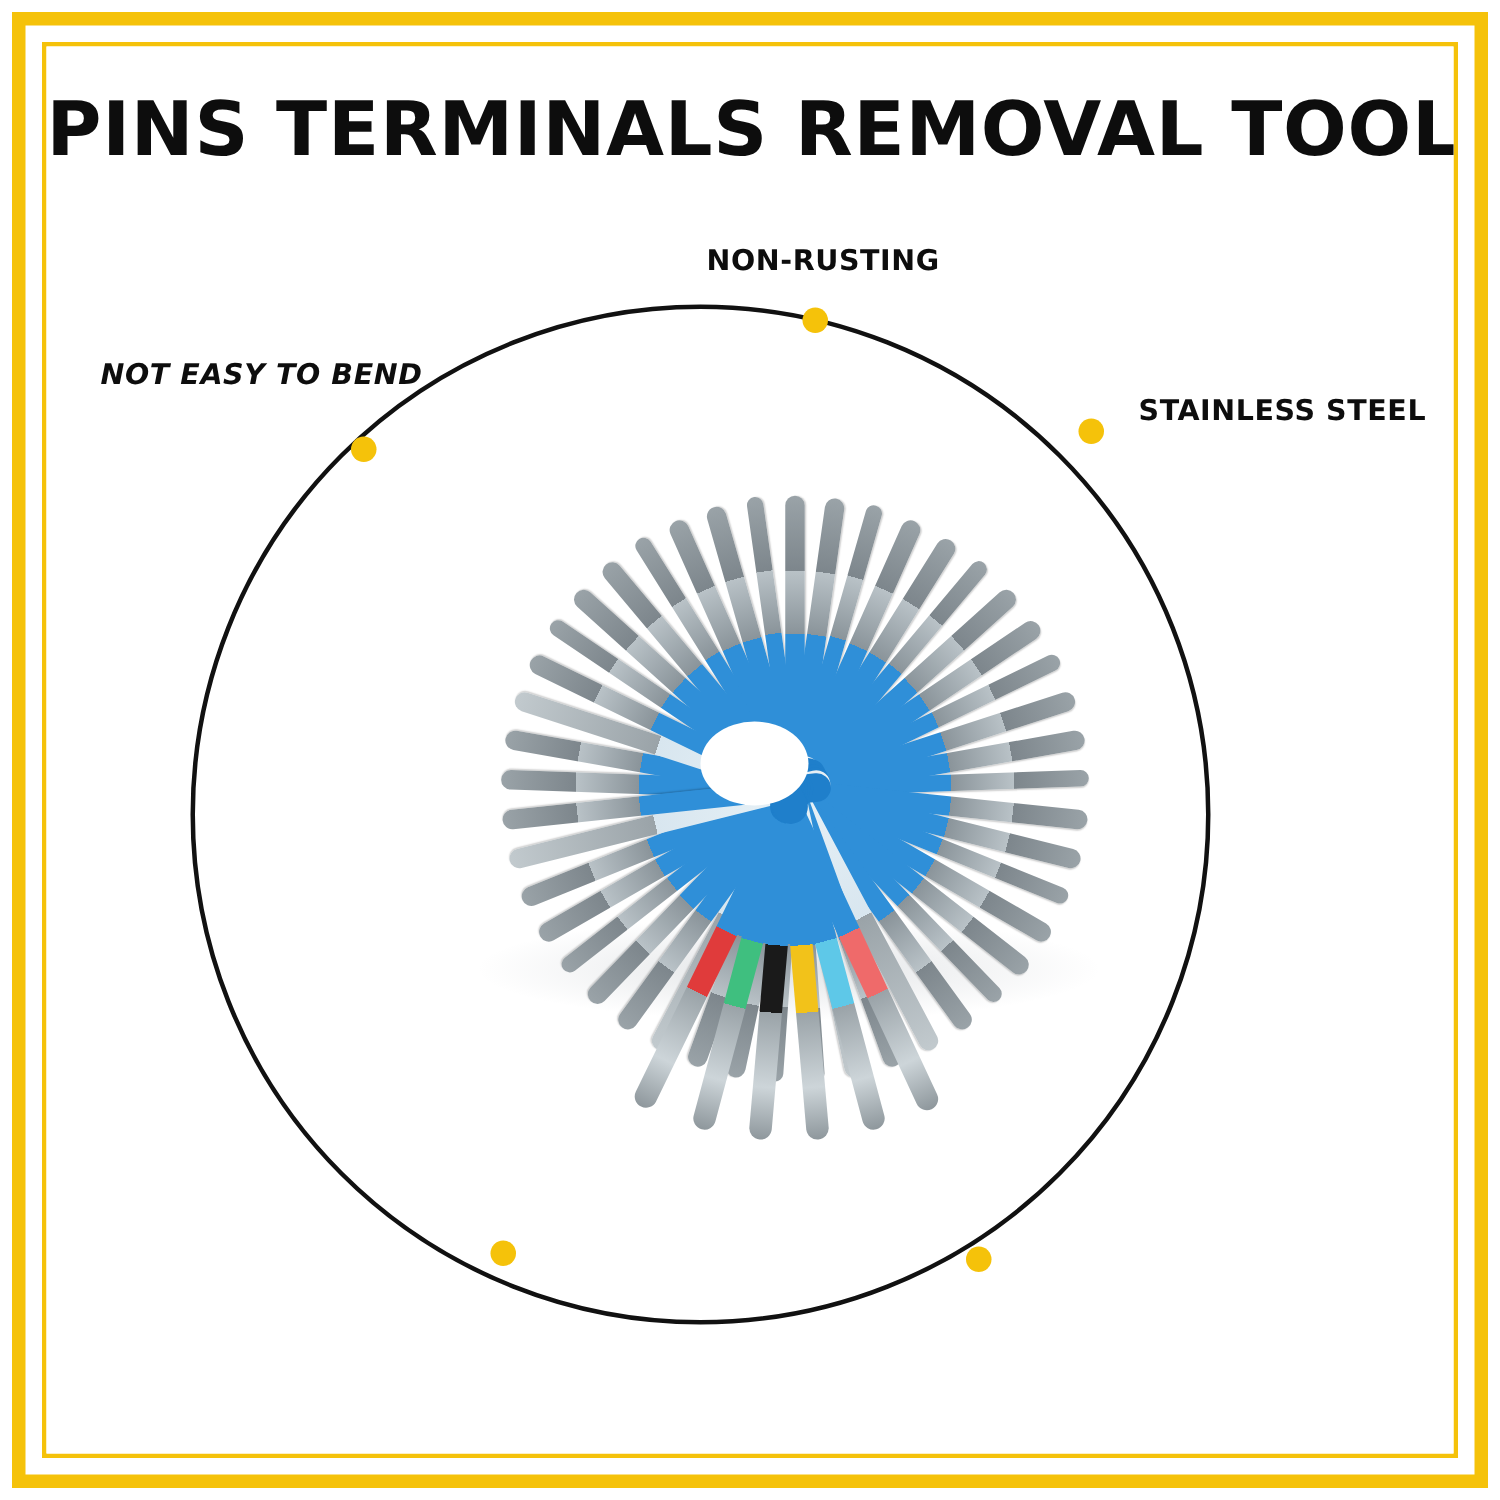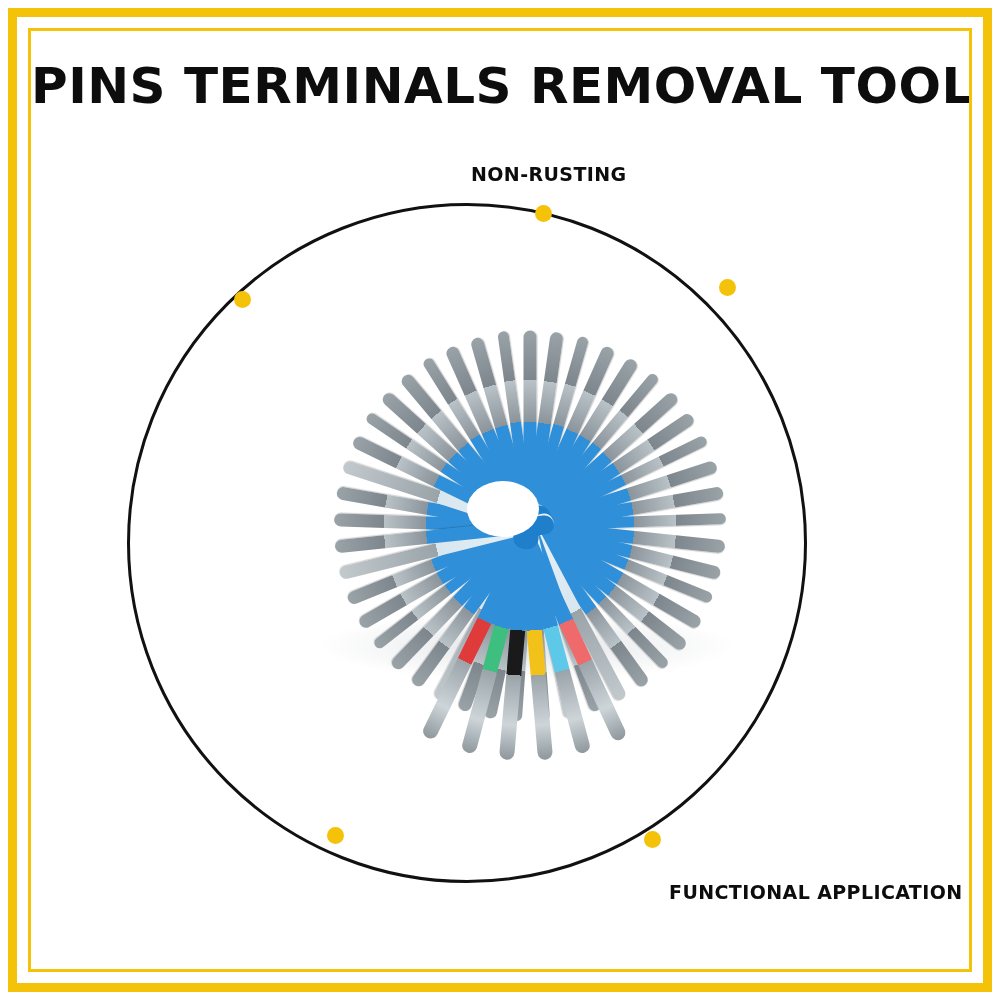--- a/index.html
+++ b/index.html
@@ -218,21 +218,22 @@
 
     <div class="ring"></div>
 
     <div class="node n-nonrust"></div>
     <div class="node n-bend"></div>
     <div class="node n-steel"></div>
     <div class="node n-hard"></div>
     <div class="node n-func"></div>
 
     <div class="label l-nonrust">NON-RUSTING</div>
-    <div class="label l-func">FUNCTIONAL APPLICATION</div>
+    <div class="label l-bend">NOT EASY TO BEND</div>
+    <div class="label l-steel">STAINLESS STEEL</div>
 
     <div class="photo">
       <div class="shadow"></div>
       <div class="fan">
         <div class="tool" style="transform: rotate(182deg);"></div>
         <div class="tool" style="transform: rotate(190deg);"></div>
         <div class="tool pale" style="transform: rotate(198deg);"></div>
         <div class="tool" style="transform: rotate(206deg);"></div>
         <div class="tool slim" style="transform: rotate(214deg);"></div>
         <div class="tool" style="transform: rotate(222deg);"></div>

